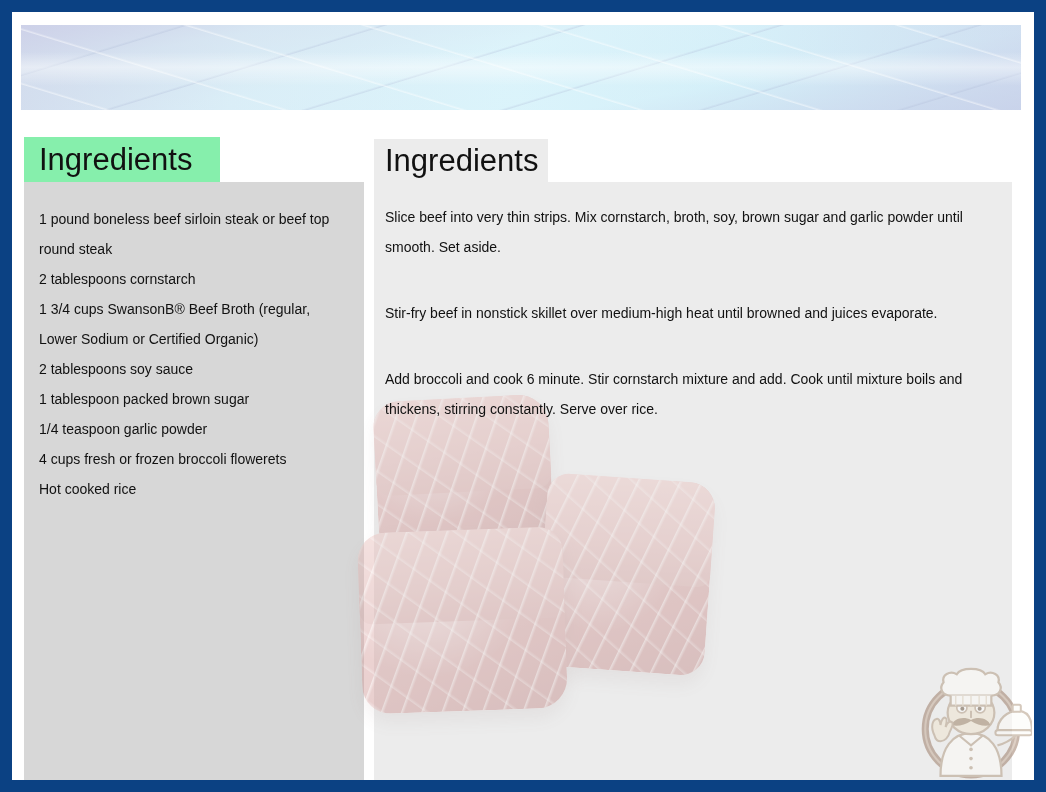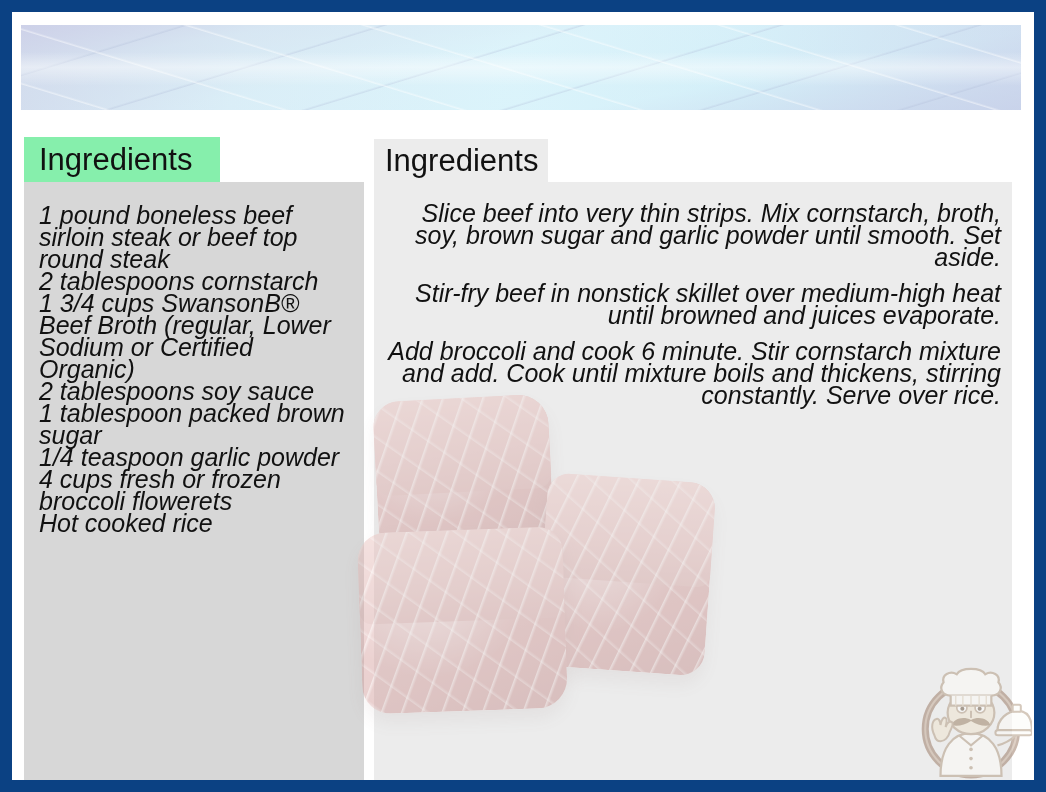--- a/index.html
+++ b/index.html
@@ -100,24 +100,23 @@
     font-weight: 400;
     line-height: 1;
     white-space: nowrap;
   }
   .section-body {
     position: absolute;
     box-sizing: border-box;
   }
   .body-text {
     color: #111111;
-    font-size: 25px;
-    line-height: 22px;
+    font-size: 14px;
+    line-height: 30px;
     white-space: pre-line;
-    font-style: italic;
   }
 
   
   #ingredients-head {
     left: 12px;
     top: 125px;
     width: 196px;
     height: 45px;
     padding-left: 15px;
   }
@@ -139,23 +138,22 @@
     padding-left: 11px;
     background: #ececec;
   }
   #directions-body {
     left: 362px;
     top: 170px;
     width: 638px;
     height: 601px;
     background: #ececec;
     padding: 20px 11px 0 11px;
-    text-align: right;
-  }
-  #directions-body .para + .para { margin-top: 14px; }
+  }
+  #directions-body .para + .para { margin-top: 36px; }
   #directions-body .para { position: relative; z-index: 2; }
 
   
   #beef-photo {
     position: absolute;
     left: 330px;
     top: 378px;
     width: 400px;
     height: 330px;
     opacity: 0.42;

